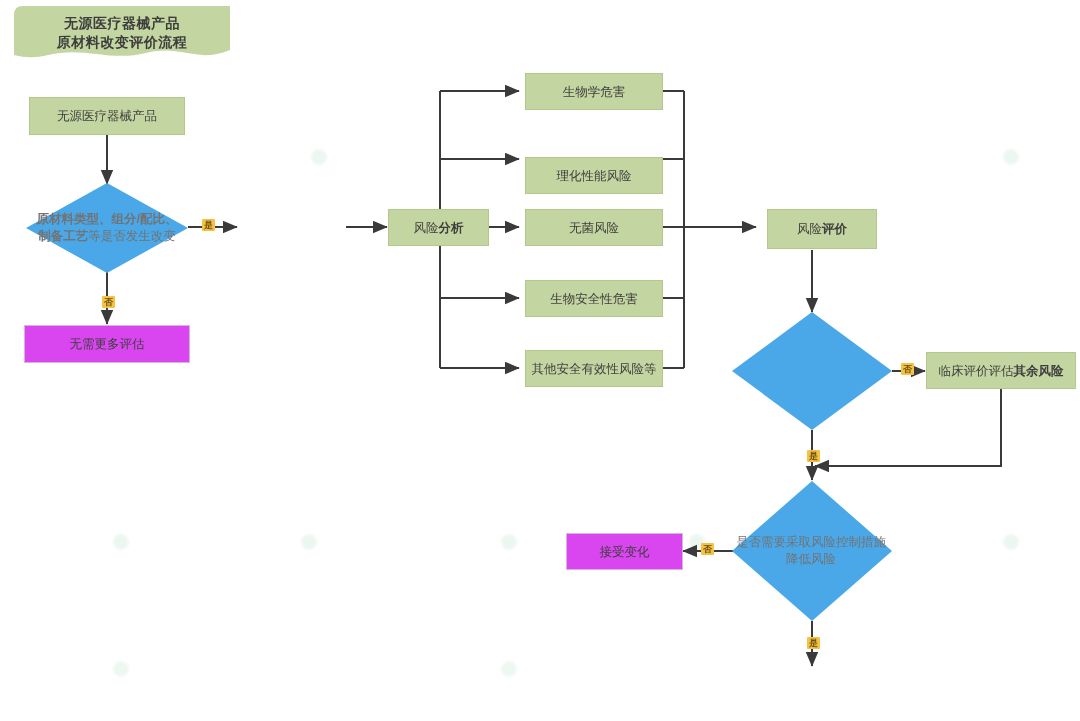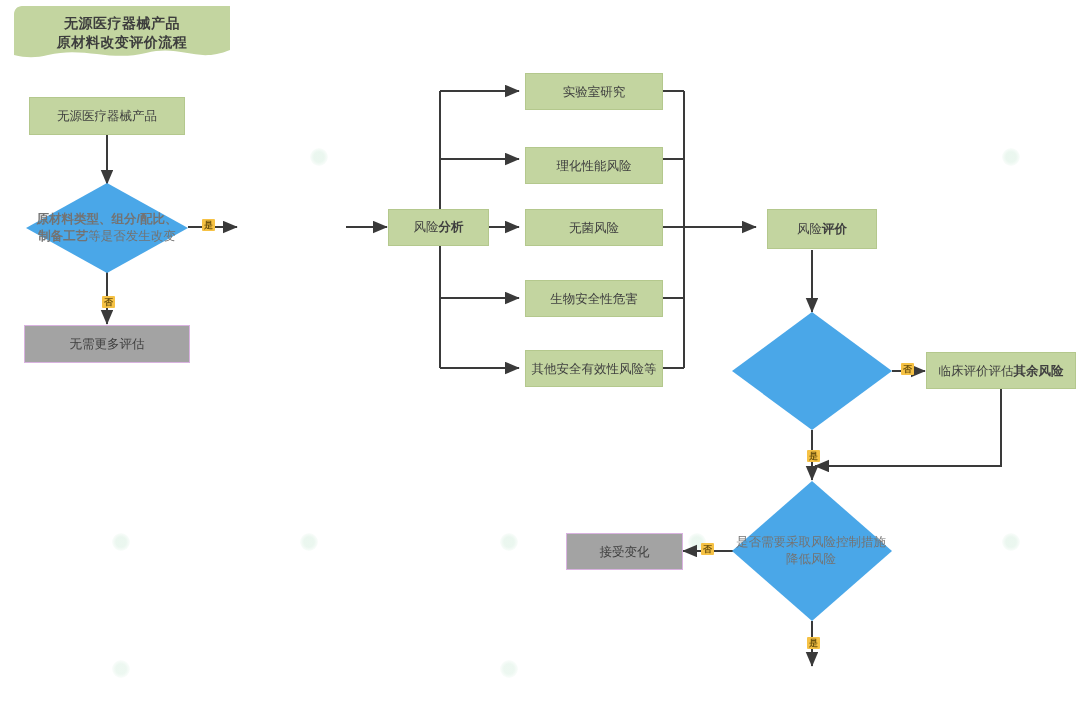--- a/index.html
+++ b/index.html
@@ -43,21 +43,21 @@
     color:#3f3f3f;
   }
   .rect{
     background:#c3d5a0;
     border:1px solid #b4c88d;
     font-size:12.5px;
     line-height:16px;
     padding:2px 4px;
   }
   .rect.purple{
-    background:#a3a3a3;
+    background:#d946ef;
     border:1px solid #d9b2e0;
   }
   .diamond{
     background:transparent;
     border:none;
   }
   .diamond .dshape{
     position:absolute;left:0;top:0;width:100%;height:100%;
   }
   .diamond .dtext{
@@ -174,28 +174,28 @@
     <div class="dtext">
       <b class="hl">原材料类型、组分/配比、制备工艺</b><span>等是否发生改变</span>
     </div>
   </div>
 
   <div class="node rect purple" style="left:24px;top:325px;width:166px;height:38px;">
     <span>无需更多评估</span>
   </div>
 
 
-  <div class="node rect" style="left:388px;top:209px;width:101px;height:37px;font-family:Liberation Mono, monospace;">
+  <div class="node rect" style="left:388px;top:209px;width:101px;height:37px;">
     <span><span>风险</span><b class="hl">分析</b></span>
   </div>
 
   <div class="node rect" style="left:525px;top:73px;width:138px;height:37px;">
-    <span>实验室研究</span>
-  </div>
-  <div class="node rect" style="left:525px;top:147px;width:138px;height:37px;text-align:right;">
+    <span>生物学危害</span>
+  </div>
+  <div class="node rect" style="left:525px;top:157px;width:138px;height:37px;text-align:right;">
     <span>理化性能风险</span>
   </div>
   <div class="node rect" style="left:525px;top:209px;width:138px;height:37px;">
     <span>无菌风险</span>
   </div>
   <div class="node rect" style="left:525px;top:280px;width:138px;height:37px;">
     <span>生物安全性危害</span>
   </div>
   <div class="node rect" style="left:525px;top:350px;width:138px;height:37px;">
     <span>其他安全有效性风险等</span>

